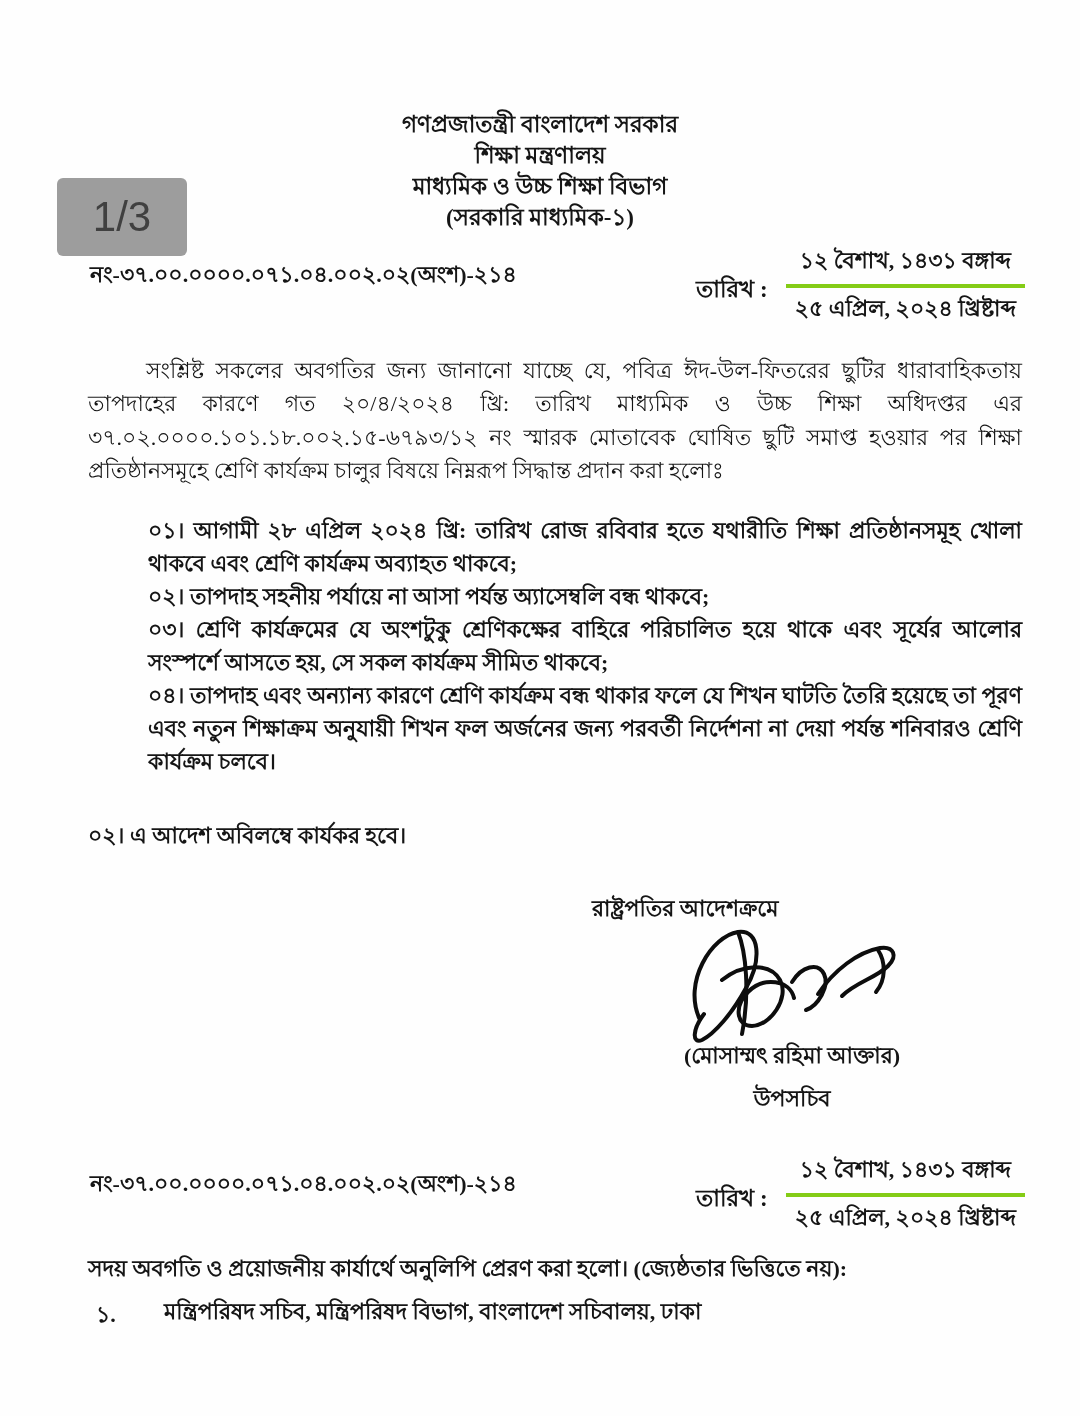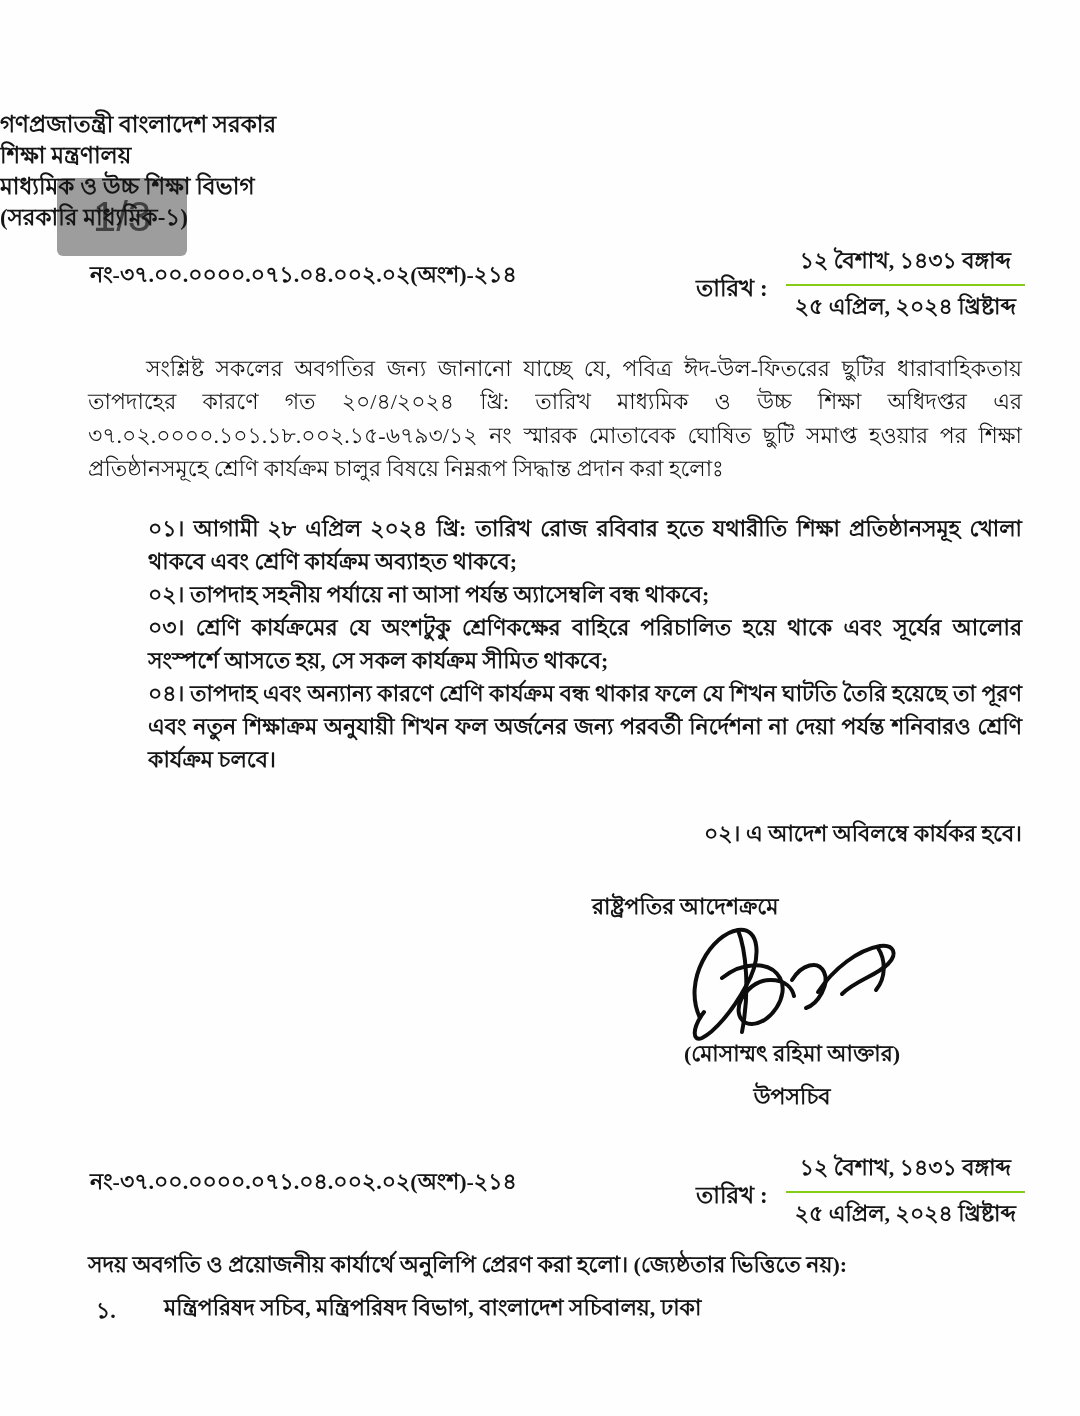--- a/index.html
+++ b/index.html
@@ -33,56 +33,56 @@
   .page-badge {
     position: absolute; left: 57px; top: 178px; width: 130px; height: 78px;
     background: #9d9d9d; border-radius: 6px;
     display: flex; align-items: center; justify-content: center;
     color: #404040; font-size: 42px; font-weight: 500;
     font-family: "Liberation Sans", "DejaVu Sans", sans-serif;
   }
 
   
   .doc { position: absolute; top: 104px; left: 0; width: 1080px; }
-  .gov-header { line-height: 1.0; }
+  .gov-header { text-align: center; line-height: 1.0; }
   .gov-header .h-line { font-size: 23px; font-weight: 700; margin-top: 9px; }
   .gov-header .h-line2 { font-size: 23px; font-weight: 700; margin-top: 8px; }
   .gov-header .website {
     font-size: 32px; font-weight: 700; letter-spacing: 2px; margin-top: 8px;
     font-family: "Liberation Serif", "DejaVu Serif", serif;
   }
 
   .ref-row {
     display: flex; justify-content: space-between; align-items: flex-start;
     padding: 0 55px 0 90px; margin-top: 14px;
   }
   .memo-no { font-size: 22px; font-weight: 600; padding-top: 14px; white-space: nowrap; }
   .date-block { display: flex; align-items: center; gap: 18px; }
   .date-label { font-size: 23px; font-weight: 700; padding-top: 10px; }
   .date-stack { display: inline-block; text-align: center; }
   .date-top {
     display: block; font-size: 22px; font-weight: 700;
-    border-bottom: 2px solid #84cc16; padding: 0 14px 4px 14px;
+    border-bottom: 4px solid #84cc16; padding: 0 14px 4px 14px;
   }
   .date-bottom { display: block; font-size: 22px; font-weight: 700; padding-top: 3px; }
 
   .notice-heading { text-align: center; font-size: 27px; font-weight: 800; margin-top: 22px; }
 
   .intro {
     padding: 0 58px 0 88px; margin-top: 26px;
     font-size: 22px; line-height: 1.52; text-align: justify;
     text-indent: 58px; font-weight: 500;
   }
 
   .decisions { padding: 0 58px 0 148px; margin-top: 26px; }
   .decisions p {
     font-size: 22px; line-height: 1.5; text-align: justify; font-weight: 600;
   }
 
-  .effective { padding: 0 58px 0 88px; margin-top: 40px; font-size: 22px; font-weight: 600; text-align: right; }
+  .effective { padding: 0 58px 0 88px; margin-top: 40px; font-size: 22px; font-weight: 600; }
 
   .sig-block {
     position: relative; width: 400px; margin: 36px 88px 0 auto;
     text-align: center;
   }
   .sig-byorder { font-size: 22px; font-weight: 700; text-align: left; padding-right: 60px; }
   .sig-image { display: block; margin: -6px auto -14px auto; }
   .sig-name { font-size: 22px; font-weight: 700; }
   .sig-designation { font-size: 22px; font-weight: 700; margin-top: 6px; }
 

